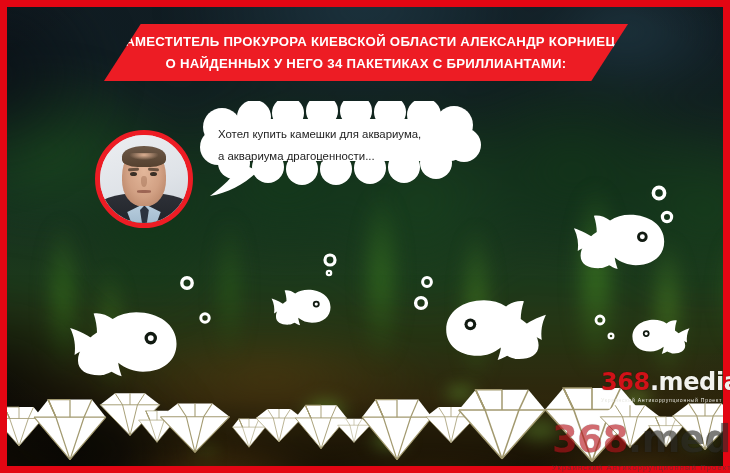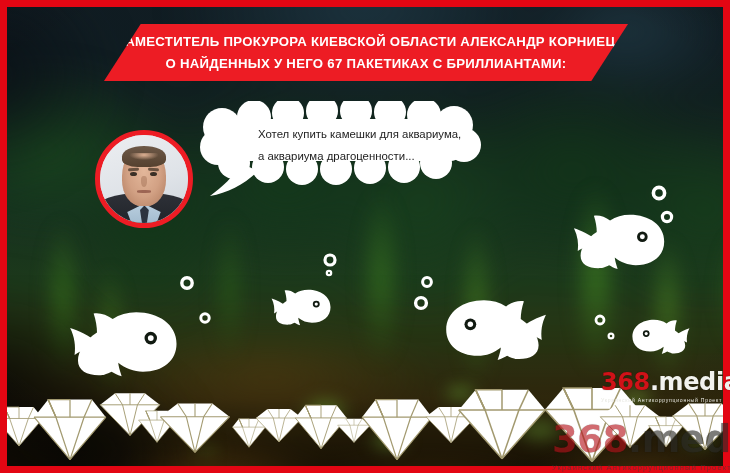--- a/index.html
+++ b/index.html
@@ -90,21 +90,21 @@
   #banner .line{
     font-size:13.2px;font-weight:bold;letter-spacing:.28px;line-height:1.62;
     white-space:nowrap;
   }
 
   
   #bubble-wrap{position:absolute;left:188px;top:101px;width:300px;height:96px;}
   #bubble-wrap svg{position:absolute;left:0;top:0;}
   #bubble-text{
     position:absolute;left:30px;top:22px;width:250px;
-    color:#1c1c1c;font-size:11.4px;line-height:1.95;margin-left:40px;
+    color:#1c1c1c;font-size:11.4px;line-height:1.95;
   }
 
   
   #portrait{
     position:absolute;left:95px;top:130px;width:98px;height:98px;border-radius:50%;
     border:5px solid #ed1c24;overflow:hidden;background:#d9dde2;
   }
   #portrait .face{position:absolute;inset:0;}
   .p-bg{background:linear-gradient(160deg,#eceef1 0%,#dfe3e8 55%,#cdd3da 100%);}
   .p-suit{
@@ -345,21 +345,21 @@
     <div class="logo-tag">Украинский Антикоррупционный Проект</div>
   </div>
 
   <div id="logo-top">
     <div class="logo-main"><span class="logo-num">368</span><span class="logo-dotmedia">.media</span></div>
     <div class="logo-tag">Украинский Антикоррупционный Проект</div>
   </div>
 
   <div id="banner">
     <div class="line">ЗАМЕСТИТЕЛЬ ПРОКУРОРА КИЕВСКОЙ ОБЛАСТИ  АЛЕКСАНДР КОРНИЕЦ</div>
-    <div class="line">О НАЙДЕННЫХ У НЕГО 67 ПАКЕТИКАХ С БРИЛЛИАНТАМИ:</div>
+    <div class="line">О НАЙДЕННЫХ У НЕГО 34 ПАКЕТИКАХ С БРИЛЛИАНТАМИ:</div>
   </div>
 
   <div id="bubble-wrap">
     <svg viewBox="0 0 300 96" width="300" height="96">
       <g fill="#ffffff">
 
         <rect x="22" y="18" width="256" height="42" rx="16"></rect>
         <circle cx="34" cy="26" r="19"></circle>
         <circle cx="66" cy="16" r="17"></circle>
         <circle cx="100" cy="12" r="16"></circle>

